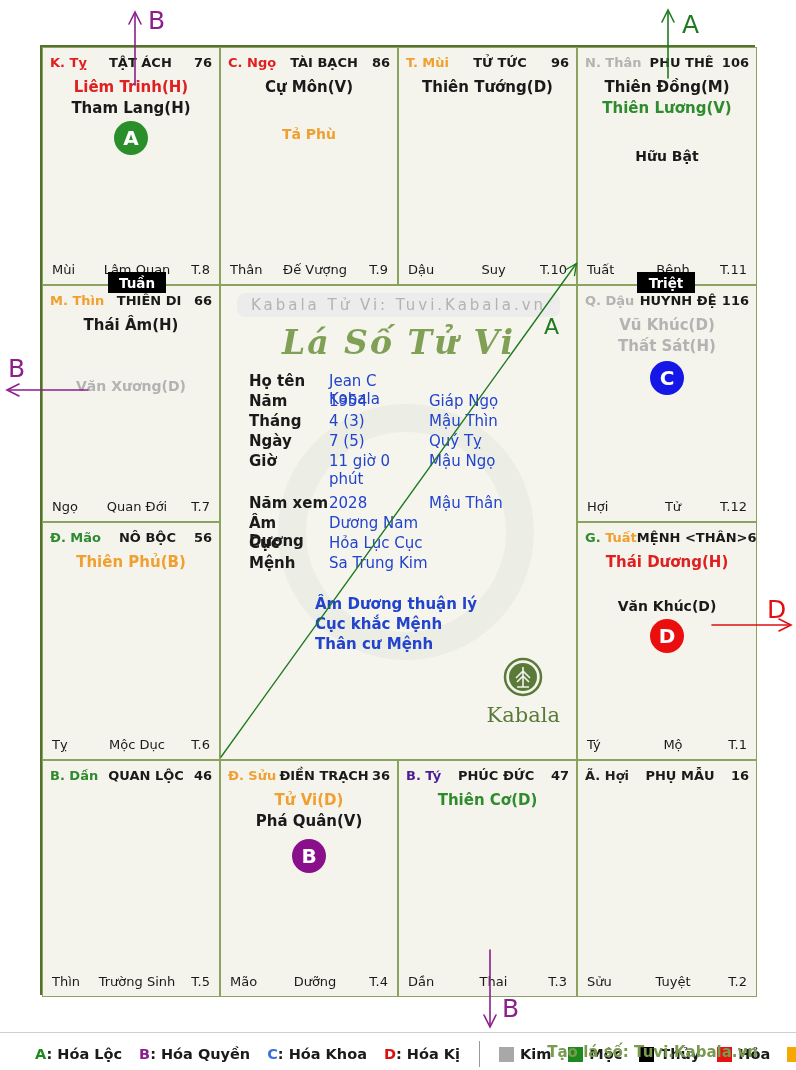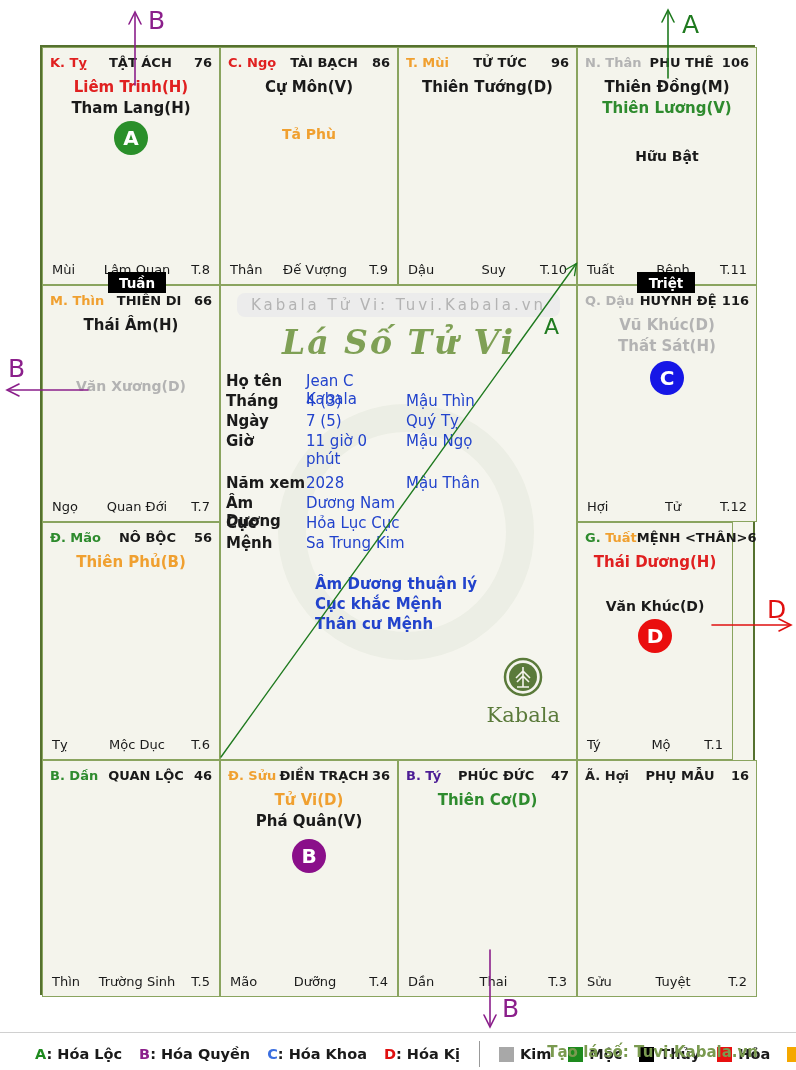--- a/index.html
+++ b/index.html
@@ -42,21 +42,21 @@
   }
   .wm-pill {
     margin: 7px auto 0; width: fit-content; background: #ececec; color: #b3b3b3;
     font-size: 15px; letter-spacing: 3px; padding: 3px 14px; border-radius: 8px; white-space: nowrap;
   }
   #ls-title {
     text-align: center; margin: 6px 0 10px; color: #7fa055;
     font-family: "DejaVu Serif", "Liberation Serif", serif; font-style: italic; font-weight: bold;
     font-size: 33px; letter-spacing: 2px;
   }
-  .info-table { margin-left: 5px; font-size: 15px; position: relative; z-index: 2; }
+  .info-table { margin-left: 28px; font-size: 15px; position: relative; z-index: 2; }
   .irow { display: flex; height: 20px; align-items: baseline; }
   .ilabel { width: 80px; font-weight: bold; color: #1a1a1a; flex-shrink: 0; }
   .iv1 { width: 100px; color: #2243cc; flex-shrink: 0; }
   .iv2 { color: #2243cc; }
   .bold-blue { font-weight: bold; }
   .gap22 { height: 22px; }
   .notes { margin: 20px 0 0 94px; color: #2243cc; font-weight: bold; font-size: 15px; line-height: 20px; position: relative; z-index: 2; }
   #logo-block { position: absolute; right: 16px; bottom: 32px; text-align: center; }
   #logo-text { font-family: "DejaVu Serif", "Liberation Serif", serif; color: #5a7a3a; font-size: 21px; margin-top: 2px; }
   .blk-badge {
@@ -198,21 +198,21 @@
     <div class="stars">
       <div style="color: rgb(240, 160, 48);">Thiên Phủ(B)</div>
     </div>
     <div class="cell-foot">
       <span class="fb">Tỵ</span>
       <span class="fs">Mộc Dục</span>
       <span class="ft">T.6</span>
     </div>
   </div>
 
-  <div class="cell" style="left:535px;top:475px;width:156px;height:238px">
+  <div class="cell" style="left:535px;top:475px;width:180px;height:238px">
     <div class="cell-head">
       <span class="lbl"><span style="color: rgb(46, 139, 46);">G.</span><span style="color: rgb(240, 160, 48);"> Tuất</span></span>
       <span class="pname">MỆNH &lt;THÂN&gt;</span>
       <span class="pnum">6</span>
     </div>
     <div class="stars">
       <div style="color: rgb(224, 32, 32);">Thái Dương(H)</div>
     </div>
     <div class="minor" style="top:75px">
       <div style="color: rgb(26, 26, 26);">Văn Khúc(D)</div>
@@ -287,20 +287,25 @@
 
   <div id="center">
     <div class="wm-pill">Kabala Tử Vi: Tuvi.Kabala.vn</div>
     <div id="ls-title">Lá Số Tử Vi</div>
 
     <div class="info-table">
       <div class="irow">
         <span class="ilabel">Họ tên</span>
         <span class="iv1">Jean C Kabala</span>
         <span class="iv2"></span>
+      </div>
+      <div class="irow">
+        <span class="ilabel">Năm</span>
+        <span class="iv1">1954</span>
+        <span class="iv2">Giáp Ngọ</span>
       </div>
       <div class="irow">
         <span class="ilabel">Tháng</span>
         <span class="iv1">4  (3)</span>
         <span class="iv2">Mậu Thìn</span>
       </div>
       <div class="irow">
         <span class="ilabel">Ngày</span>
         <span class="iv1">7  (5)</span>
         <span class="iv2">Quý Tỵ</span>

